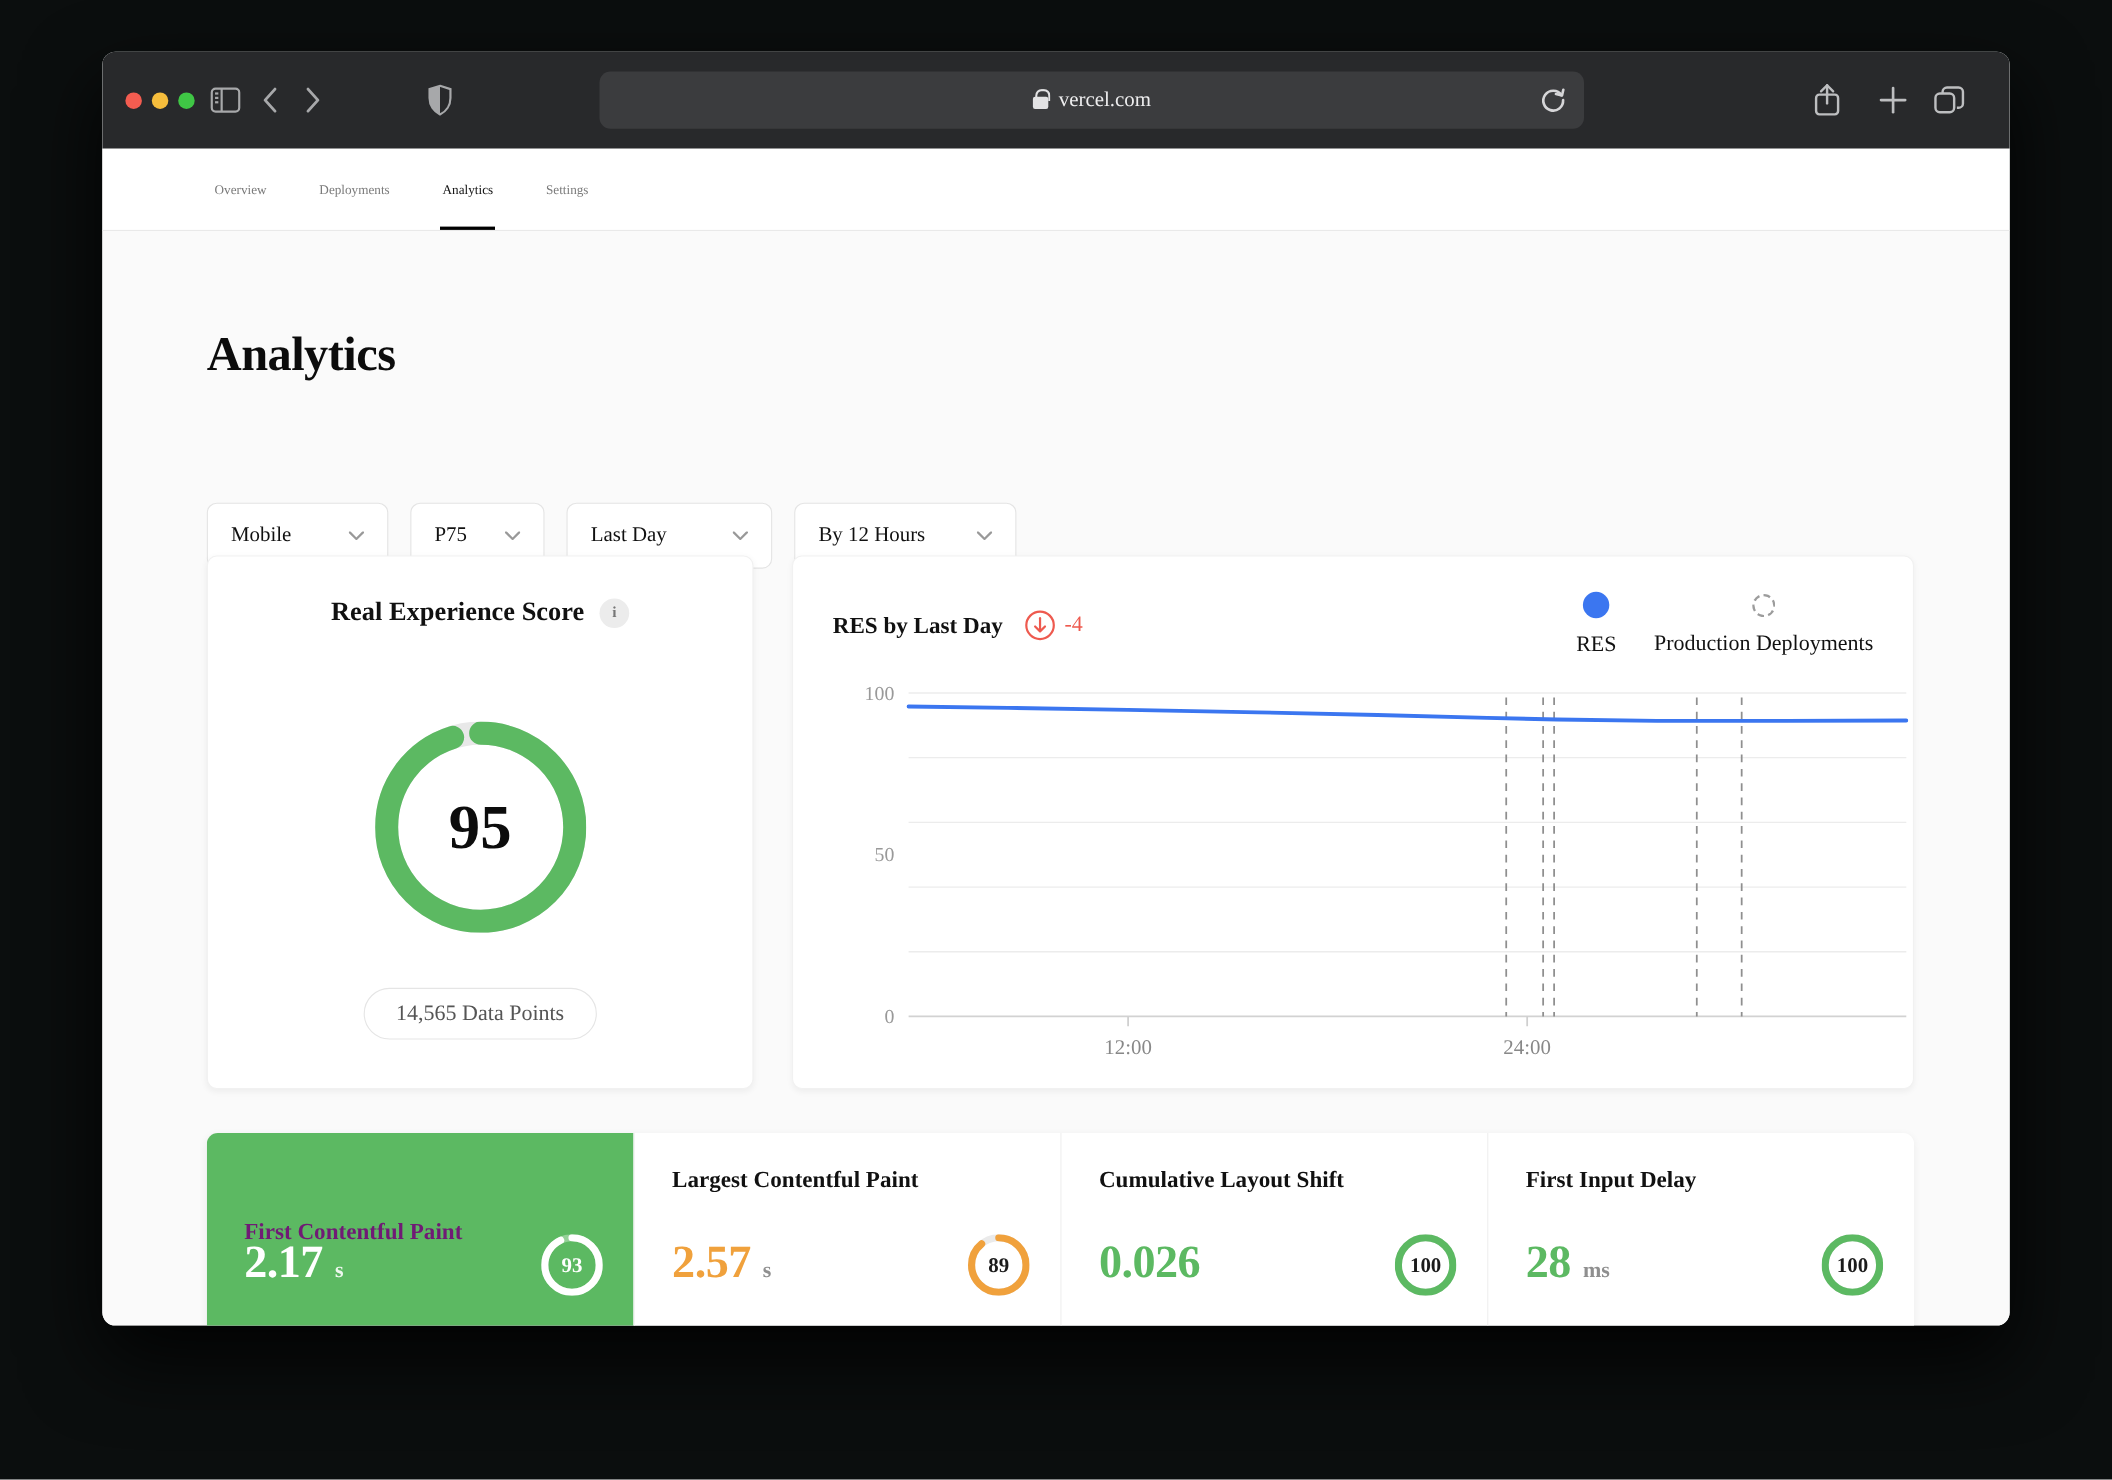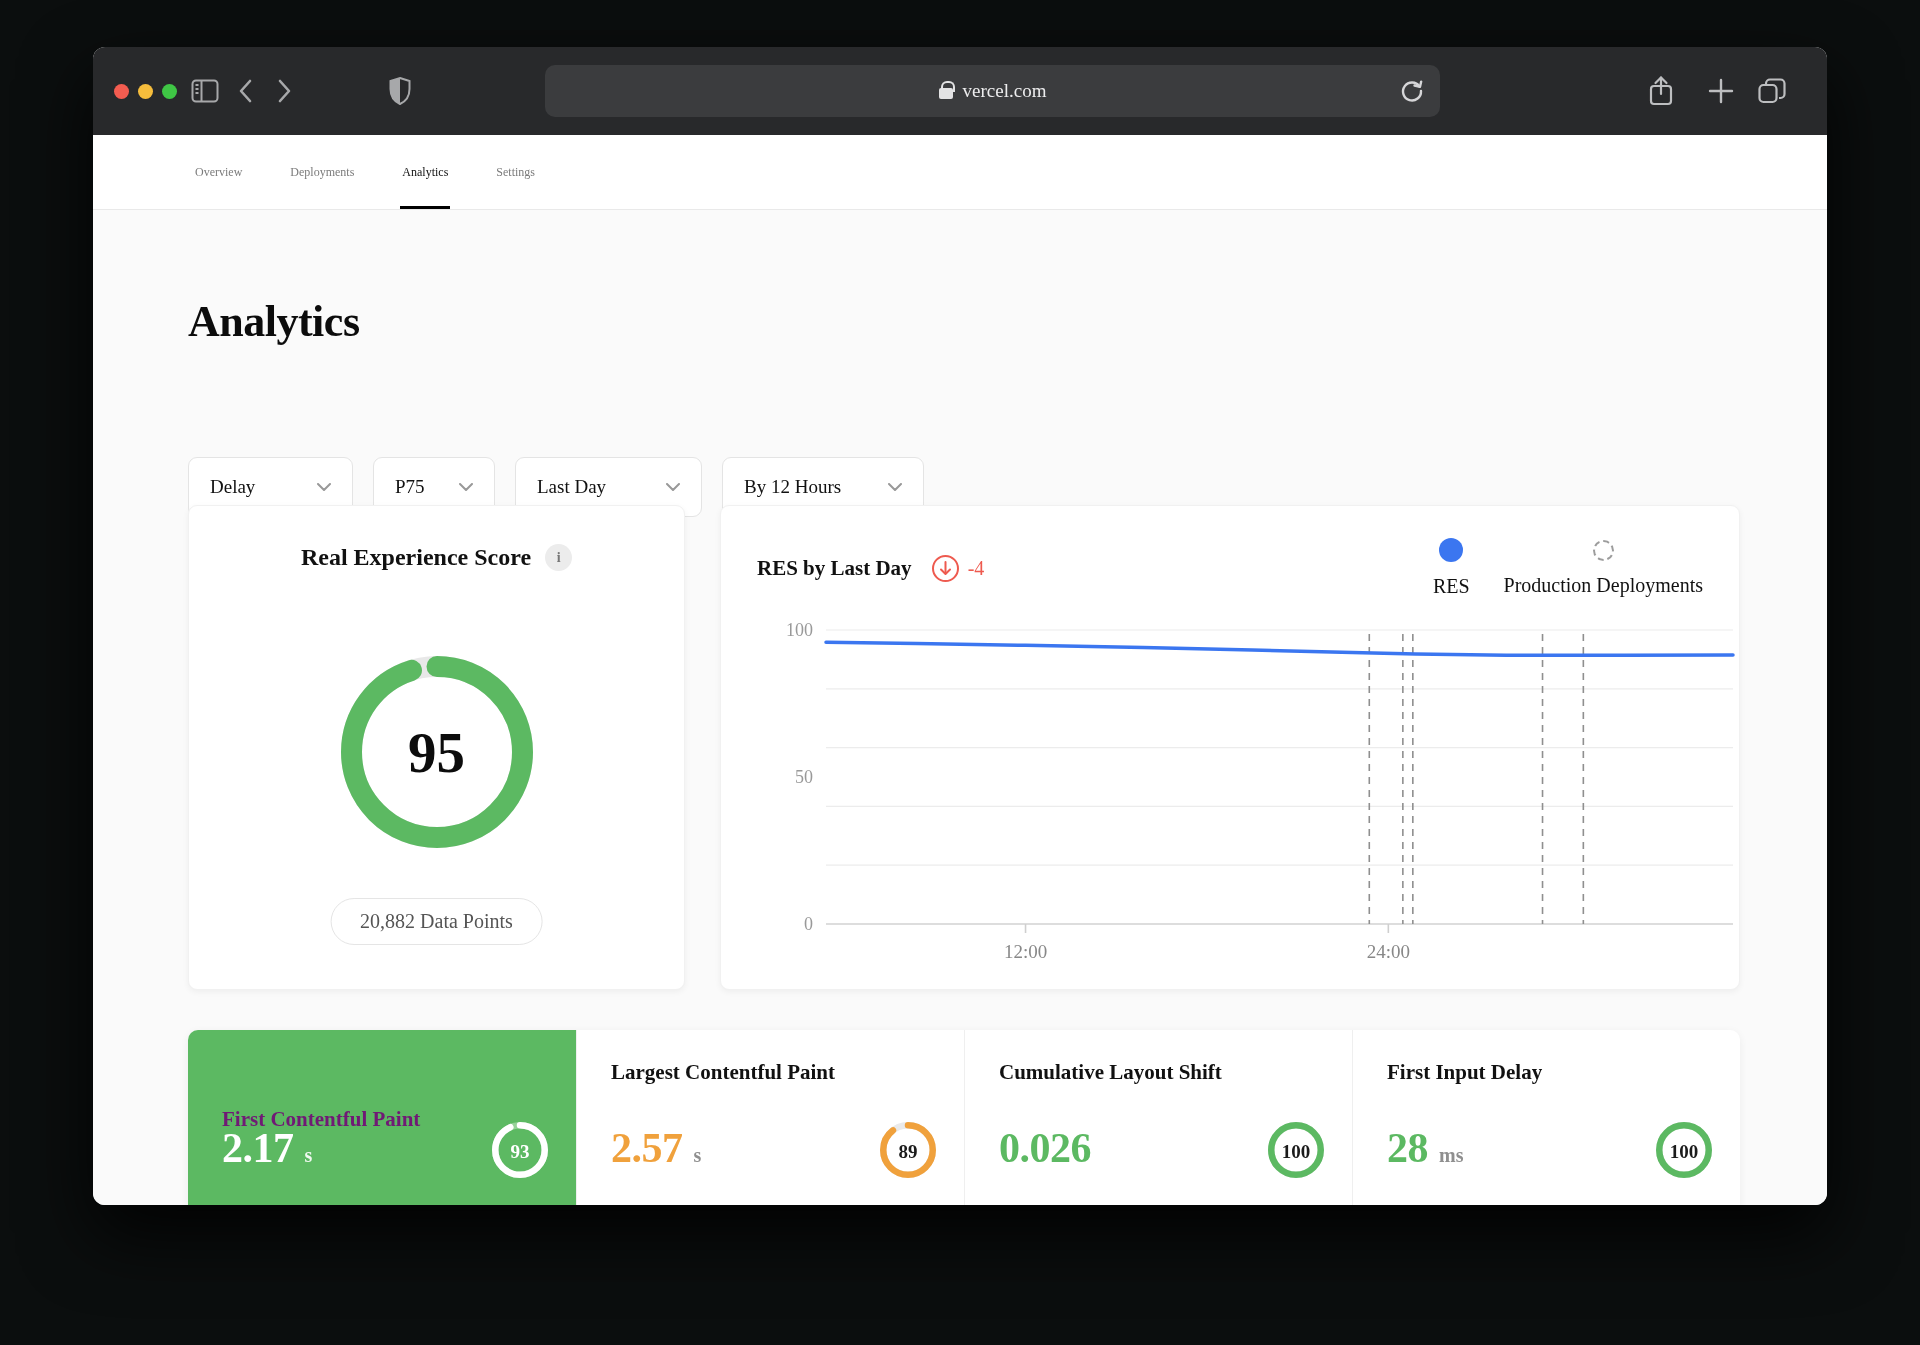--- a/index.html
+++ b/index.html
@@ -180,21 +180,21 @@
       </div>
   </div>
 
   <div class="content">
 
     <h1 class="page-title">Analytics</h1>
 
 
     <div class="filters">
       <div class="filter-btn" style="width:165px">
-        <span>Delay</span>
+        <span>Mobile</span>
         <svg width="14" height="8" viewBox="0 0 14 8">
             <polyline points="1,1 7,7 13,1" fill="none" stroke="#999" stroke-width="2" stroke-linecap="round" stroke-linejoin="round"></polyline>
           </svg>
       </div>
       <div class="filter-btn" style="width:122px">
         <span>P75</span>
         <svg width="14" height="8" viewBox="0 0 14 8">
             <polyline points="1,1 7,7 13,1" fill="none" stroke="#999" stroke-width="2" stroke-linecap="round" stroke-linejoin="round"></polyline>
           </svg>
       </div>
@@ -215,21 +215,21 @@
     <div class="card res-card">
       <div class="res-title-row">
         <span class="res-title">Real Experience Score</span>
         <span class="info-badge">i</span>
       </div>
       <div class="res-gauge" id="res-gauge"><svg width="192" height="192" viewBox="0 0 192 192">
             <circle cx="96" cy="96" r="85.5" fill="none" stroke="#e8e8e8" stroke-width="21"></circle>
             <circle cx="96" cy="96" r="85.5" fill="none" stroke="#5cb962" stroke-width="21" stroke-linecap="round" stroke-dasharray="510.35172657566187 537.2123437638546" transform="rotate(-90 96 96)"></circle>
           </svg></div>
       <div class="res-score">95</div>
-      <div class="pill">20,882 Data Points</div>
+      <div class="pill">14,565 Data Points</div>
     </div>
 
     <div class="card chart-card">
       <div class="chart-header">
         <span class="chart-title">RES by Last Day</span>
         <span class="delta">
           <span class="delta-icon">
             <svg width="13" height="15" viewBox="0 0 13 15">
                 <line x1="6.5" y1="1" x2="6.5" y2="12" stroke="#ee5a4f" stroke-width="2" stroke-linecap="round"></line>
                 <polyline points="2,8.5 6.5,13 11,8.5" fill="none" stroke="#ee5a4f" stroke-width="2" stroke-linecap="round" stroke-linejoin="round"></polyline>

